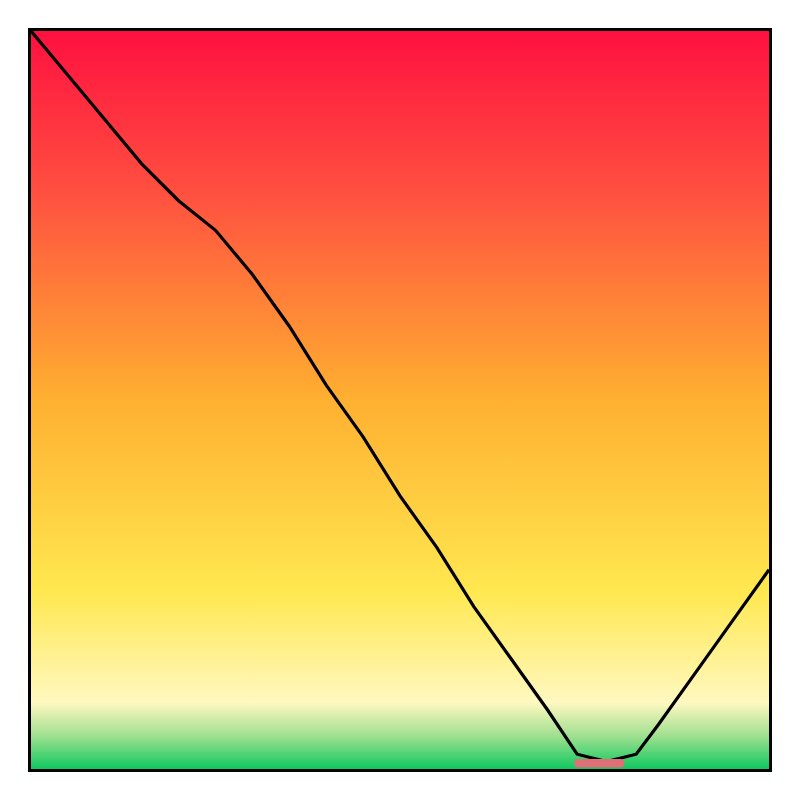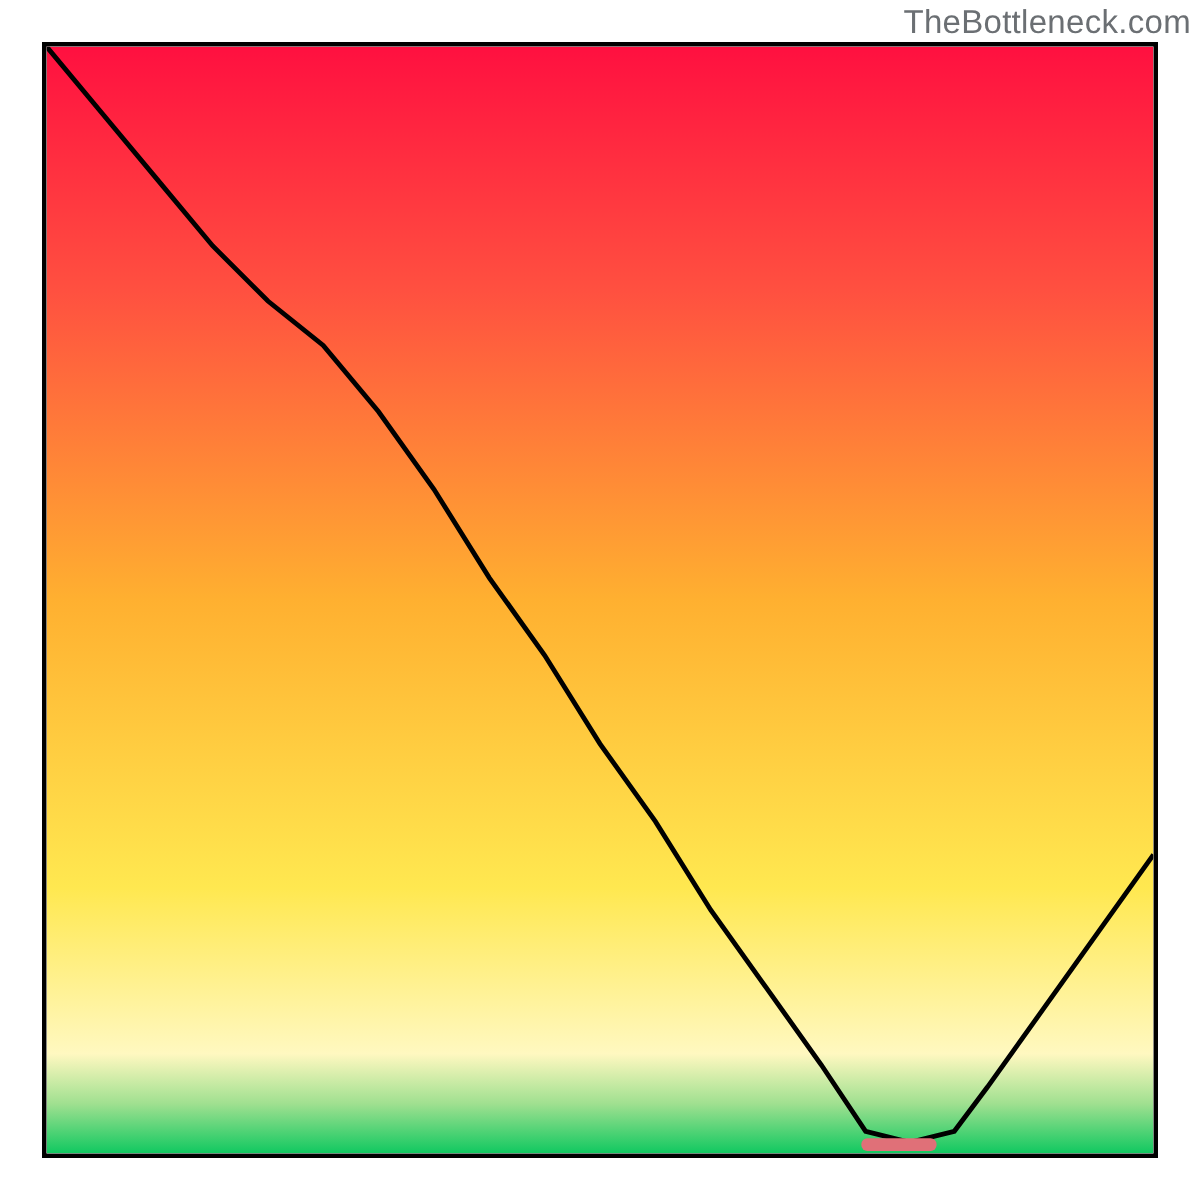--- a/index.html
+++ b/index.html
@@ -43,21 +43,20 @@
     top: 0;
     width: 100%;
     height: 100%;
     display: block;
   }
 </style>
 </head>
 <body>
 
 <div class="chart-container">
-  <div class="watermark">TheBottleneck.com</div>
 
   <div class="plot-box">
     <svg class="plot-svg" viewBox="0 0 738 738" preserveAspectRatio="none">
       <defs>
         <linearGradient id="bg-grad" x1="0" y1="0" x2="0" y2="1">
           <stop offset="0%" stop-color="#ff1040"></stop>
           <stop offset="22%" stop-color="#ff5040"></stop>
           <stop offset="50%" stop-color="#ffb030"></stop>
           <stop offset="76%" stop-color="#ffe850"></stop>
           <stop offset="91%" stop-color="#fff8c0"></stop>

